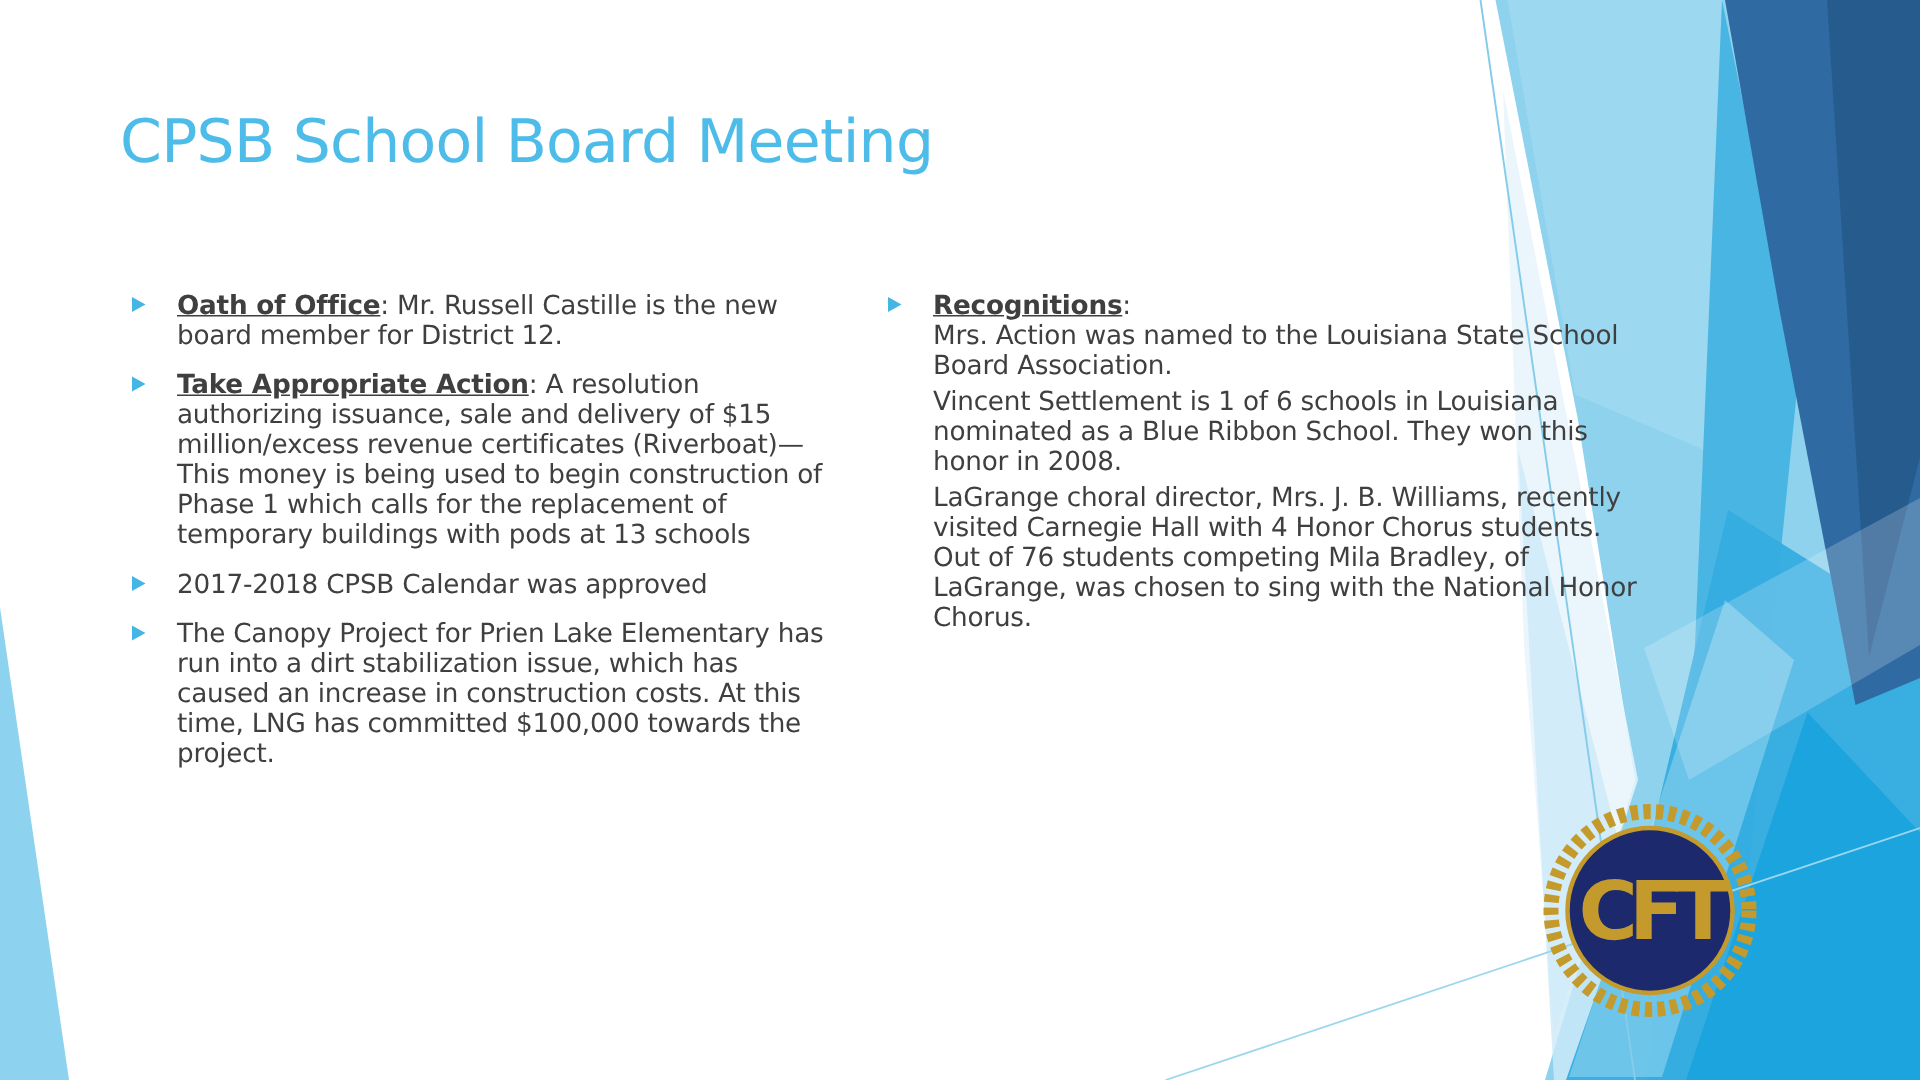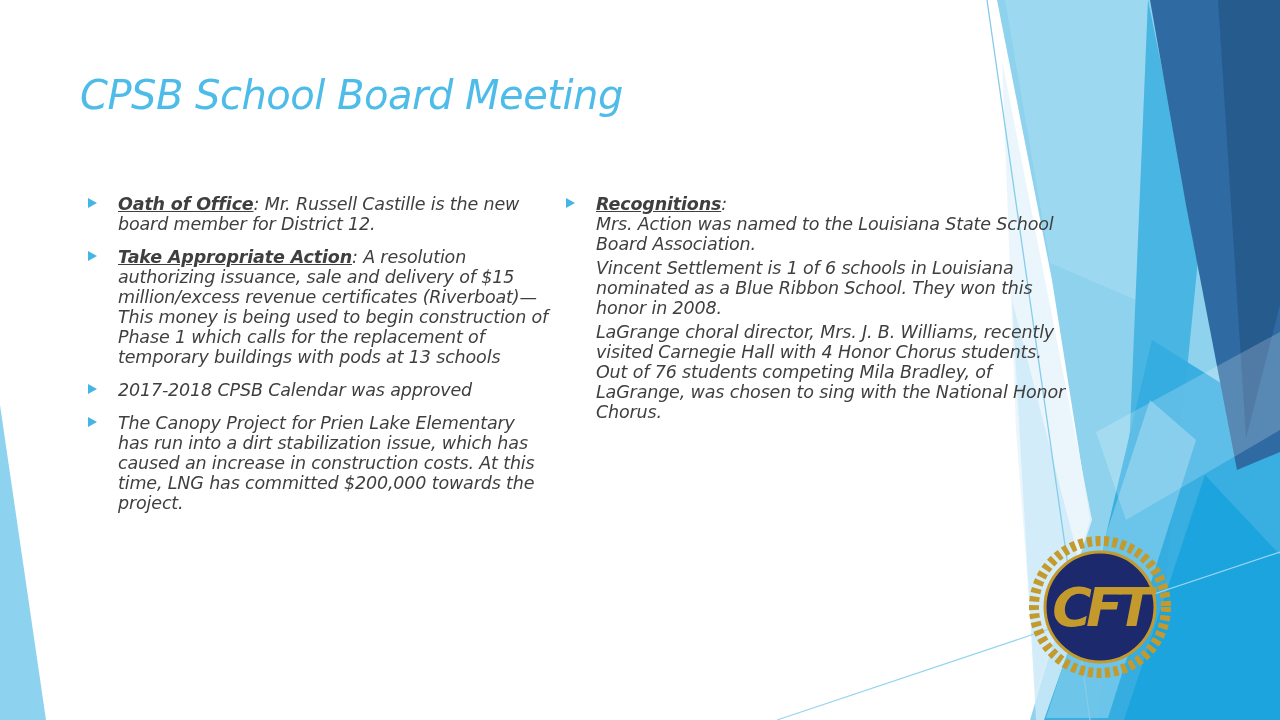--- a/index.html
+++ b/index.html
@@ -2,39 +2,38 @@
 <html><head>
 <meta charset="utf-8">
 <style>
   html,body{margin:0;padding:0;background:#888;}
   .slide{
     position:relative;
     width:1280px;height:720px;
     background:#ffffff;
     overflow:hidden;
     font-family:"DejaVu Sans","Liberation Sans",sans-serif;
-    font-style:italic;
   }
   .bg-svg{position:absolute;inset:0;width:1280px;height:720px;}
   .title{
     position:absolute;left:80px;top:66px;
     font-size:40px;line-height:58px;
     color:#4dbce9;font-weight:400;
     letter-spacing:-0.5px;
     z-index:3;
   }
   .col{
     position:absolute;top:194px;
     color:#3f3f3f;
     font-size:17.5px;line-height:20px;
     letter-spacing:-0.15px;
     z-index:3;
   }
   #left-col{left:88px;width:462px;}
-  #right-col{left:566px;width:506px;}
+  #right-col{left:592px;width:506px;}
   .bullet{display:flex;margin-bottom:13px;}
   .marker{
     flex:0 0 30px;
     padding-top:4px;
   }
   .marker i{
     display:block;width:0;height:0;
     border-top:5.5px solid transparent;
     border-bottom:5.5px solid transparent;
     border-left:9px solid #45b5e5;
@@ -100,21 +99,21 @@
       <div class="bullet">
         <span class="marker">
           <i></i>
         </span>
         <div class="btext"><span>2017-2018 CPSB Calendar was approved</span></div>
       </div>
       <div class="bullet">
         <span class="marker">
           <i></i>
         </span>
-        <div class="btext"><span>The Canopy Project for Prien Lake Elementary has run into a dirt stabilization issue, which has caused an increase in construction costs. At this time, LNG has committed $200,000 towards the project.</span></div>
+        <div class="btext"><span>The Canopy Project for Prien Lake Elementary has run into a dirt stabilization issue, which has caused an increase in construction costs. At this time, LNG has committed $100,000 towards the project.</span></div>
       </div>
     </div>
   <div class="col" id="right-col">
       <div class="bullet">
         <span class="marker">
           <i></i>
         </span>
         <div class="btext">
           <div class="rpara"><span class="lead">Recognitions</span><span>:</span></div>
           <div class="rpara"><span>Mrs. Action was named to the Louisiana State School Board Association.</span></div>

